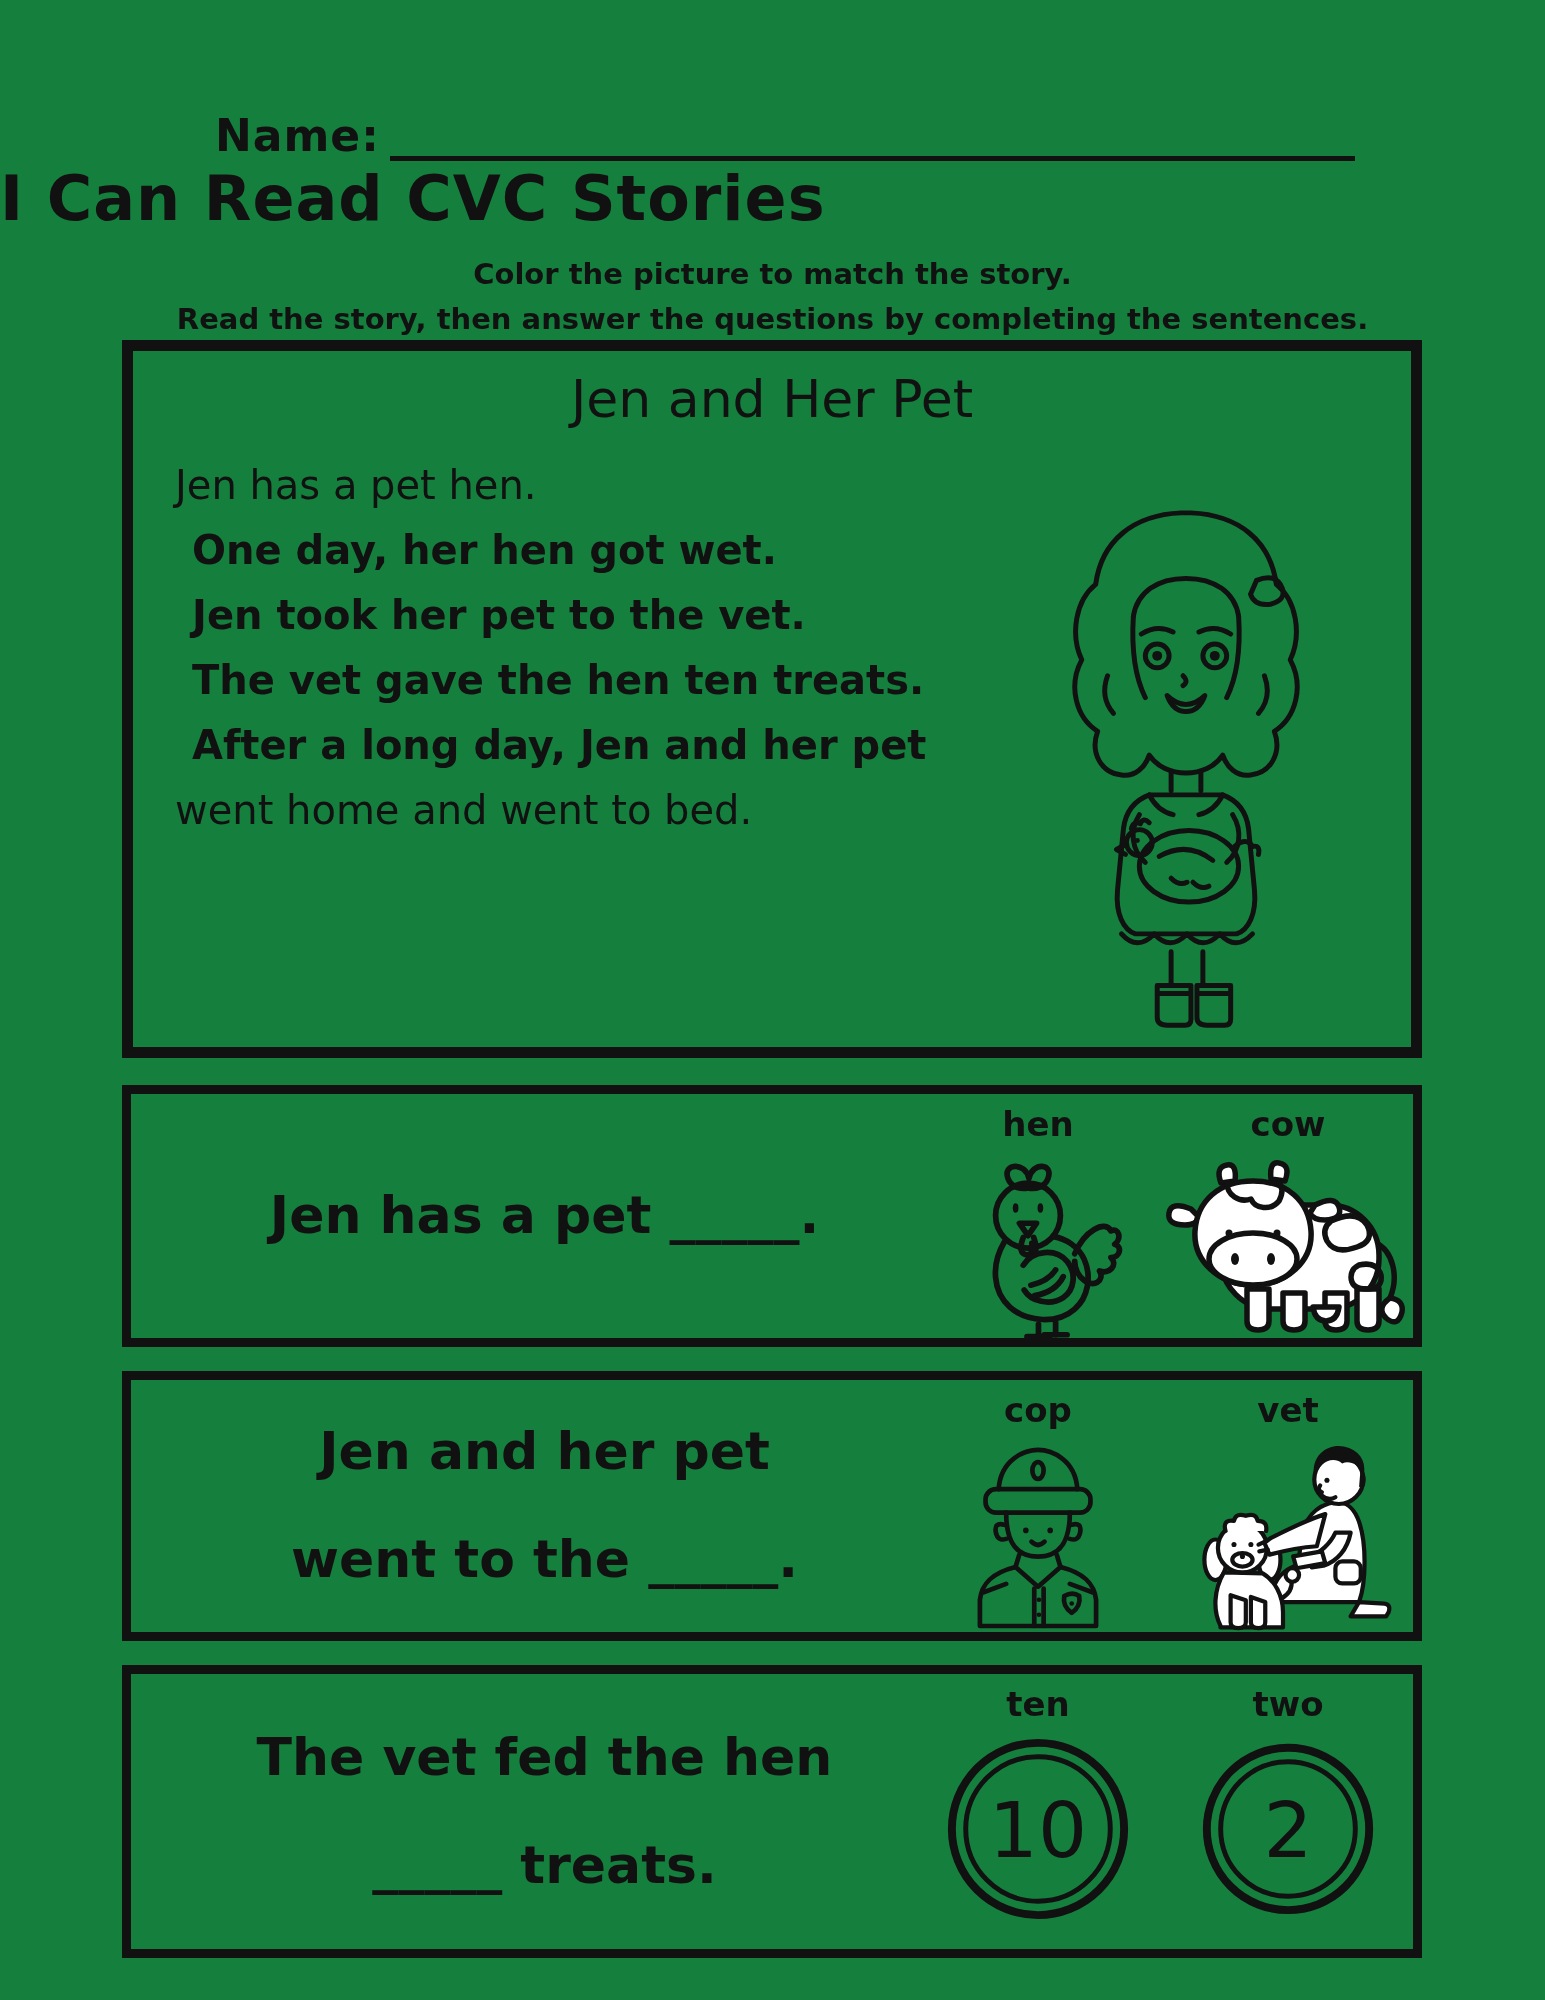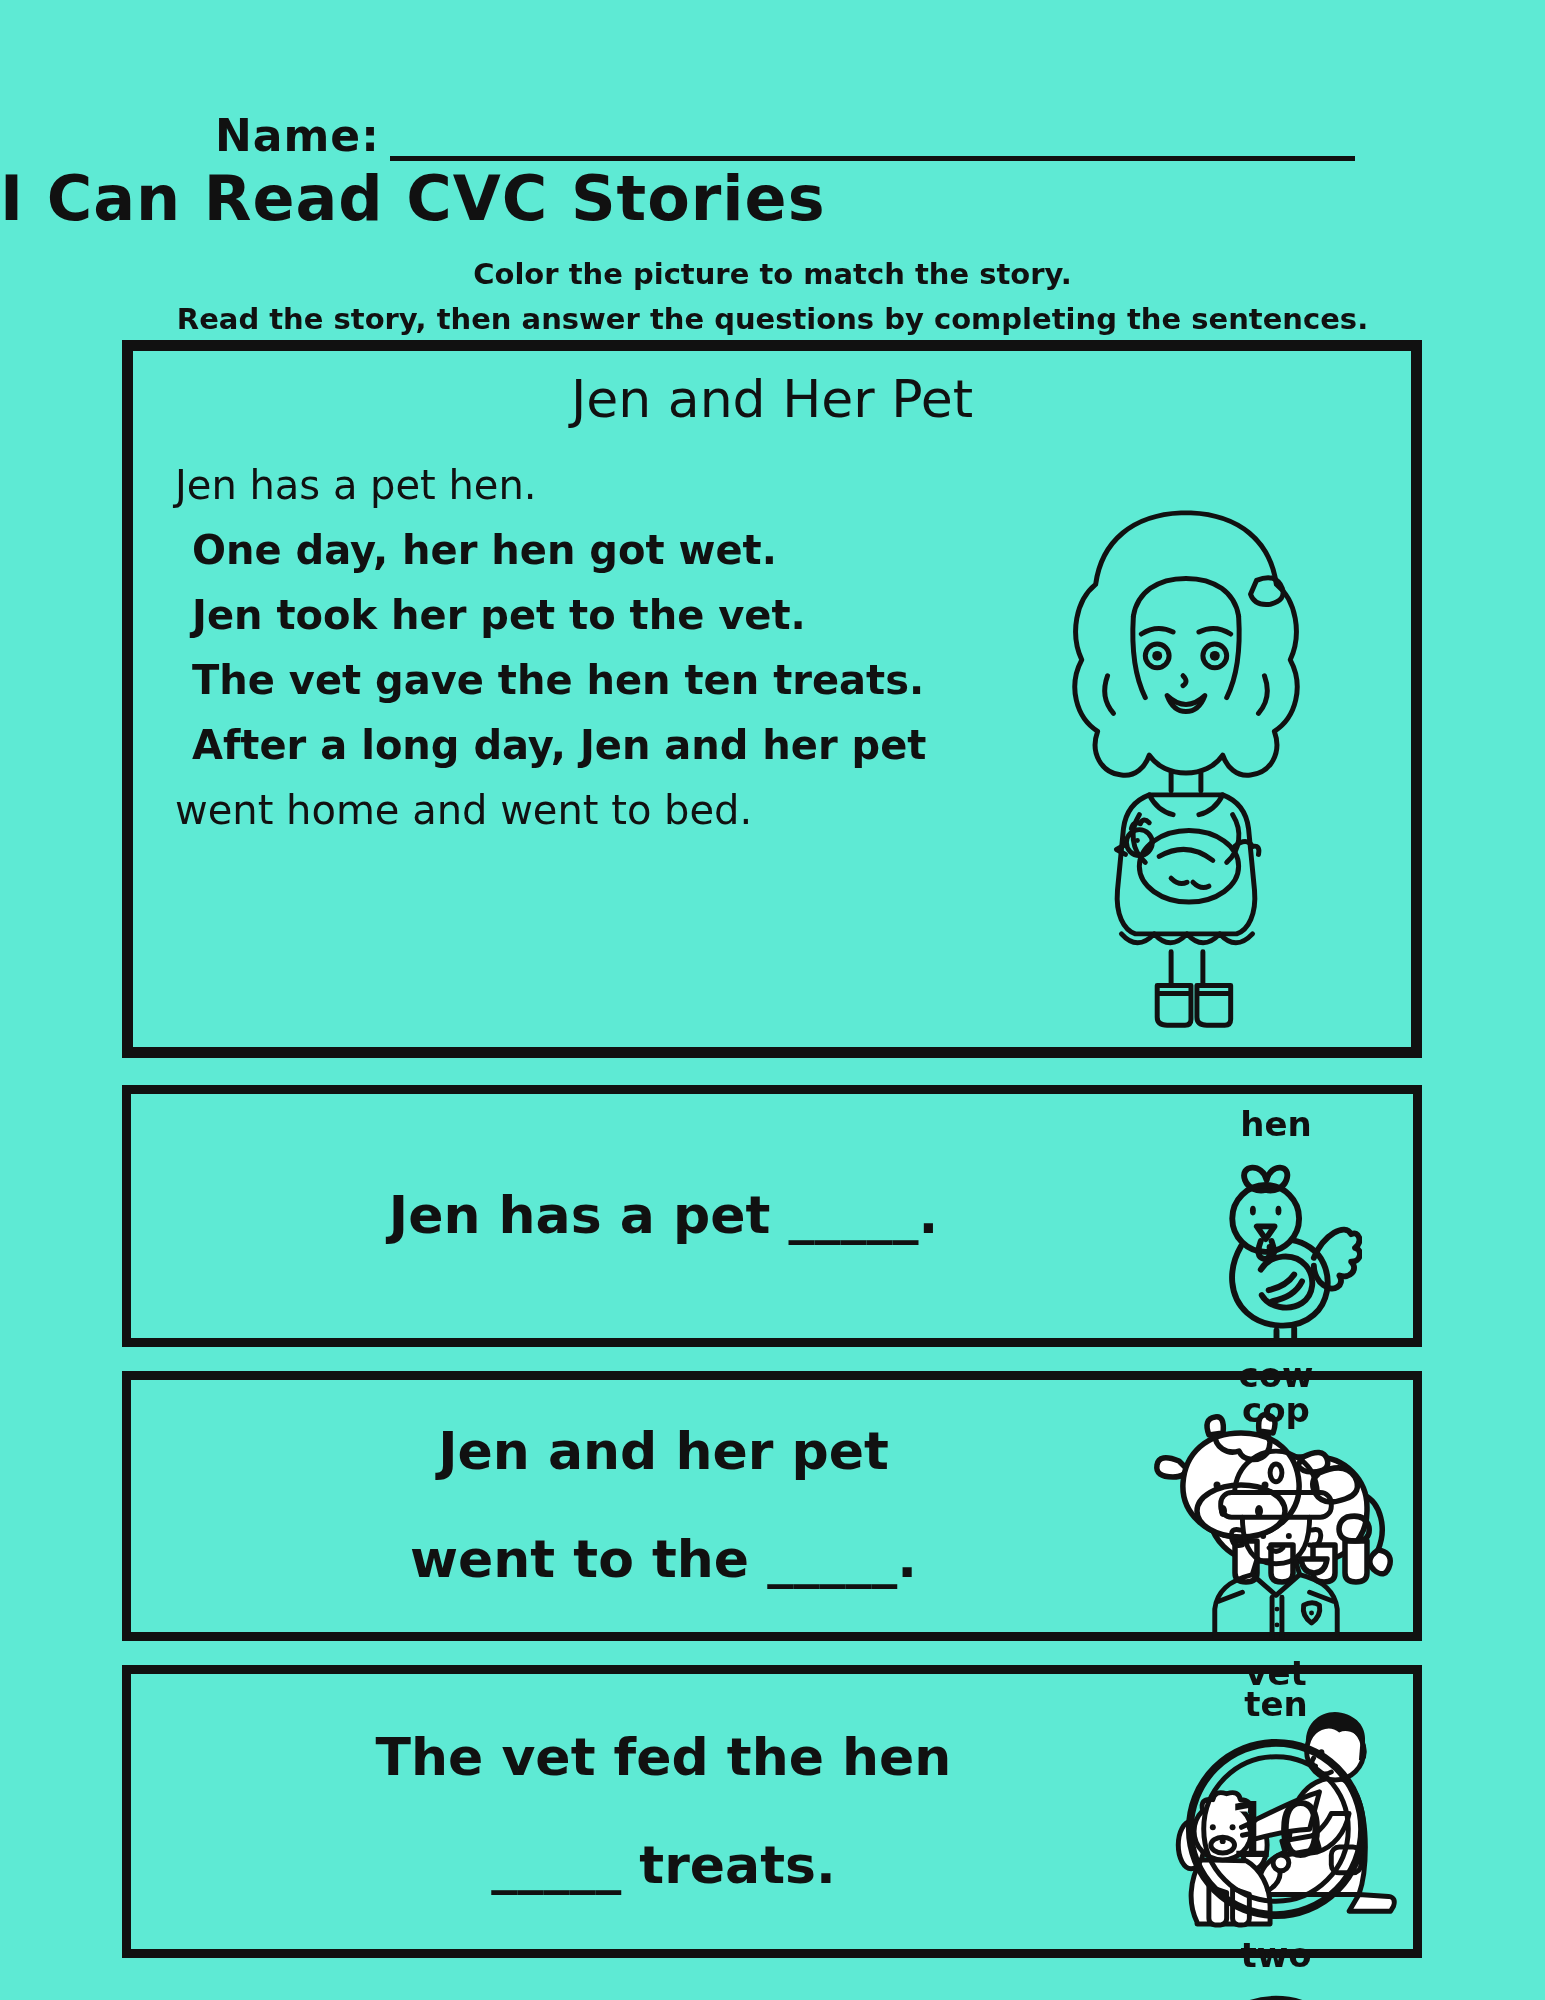--- a/index.html
+++ b/index.html
@@ -1,18 +1,18 @@
 <!DOCTYPE html>
 <html><head>
 <meta charset="utf-8">
 <style>
   html,body { margin:0; padding:0; }
   .page {
     position:relative; width:1545px; height:2000px;
-    background:#5eead4; color:#111;
+    background:#15803d; color:#111;
     font-family:"DejaVu Sans", sans-serif;
     overflow:hidden;
   }
   
   .name-row { position:absolute; left:215px; top:104px; display:flex; align-items:flex-end; }
   .name-label { font-size:44px; font-weight:bold; letter-spacing:1px; }
   .name-line { width:965px; height:52px; border-bottom:5px solid #111; margin-left:10px; }
   .title { position:absolute; top:162px; left:0; width:100%; margin:0; text-align:left;
            font-size:62px; font-weight:bold; letter-spacing:1px; }
   .instructions { position:absolute; top:252px; left:0; width:100%; text-align:center;
@@ -27,21 +27,21 @@
   .girl-art { position:absolute; right:60px; top:146px; }
   
   .q-box { position:absolute; left:122px; width:1300px; border:9px solid #111;
            box-sizing:border-box; display:flex; }
   .q1 { top:1085px; height:262px; }
   .q2 { top:1371px; height:270px; }
   .q3 { top:1665px; height:293px; }
   .q-text { flex:1; display:flex; flex-direction:column; justify-content:center;
             padding-left:45px; font-size:52px; font-weight:bold;text-align:center; }
   .q-text .line { line-height:1.15; margin:24px 0; white-space:nowrap; }
-  .options { display:flex; padding-right:12px;flex-direction:column; }
+  .options { display:flex; padding-right:0; }
   .option { width:250px; display:flex; flex-direction:column; align-items:center;
             padding-top:12px; }
   .opt-label { font-size:34px; font-weight:bold; line-height:1.1; }
   .option svg { margin-top:4px; }
   svg .ink { stroke:#111; stroke-linecap:round; stroke-linejoin:round; fill:none; }
   svg .fillw { fill:#fff; }
   svg .solid { fill:#111; stroke:none; }
   .coin-num { font-family:"DejaVu Sans", sans-serif; font-size:78px; fill:#111; }
 </style>
 </head>

